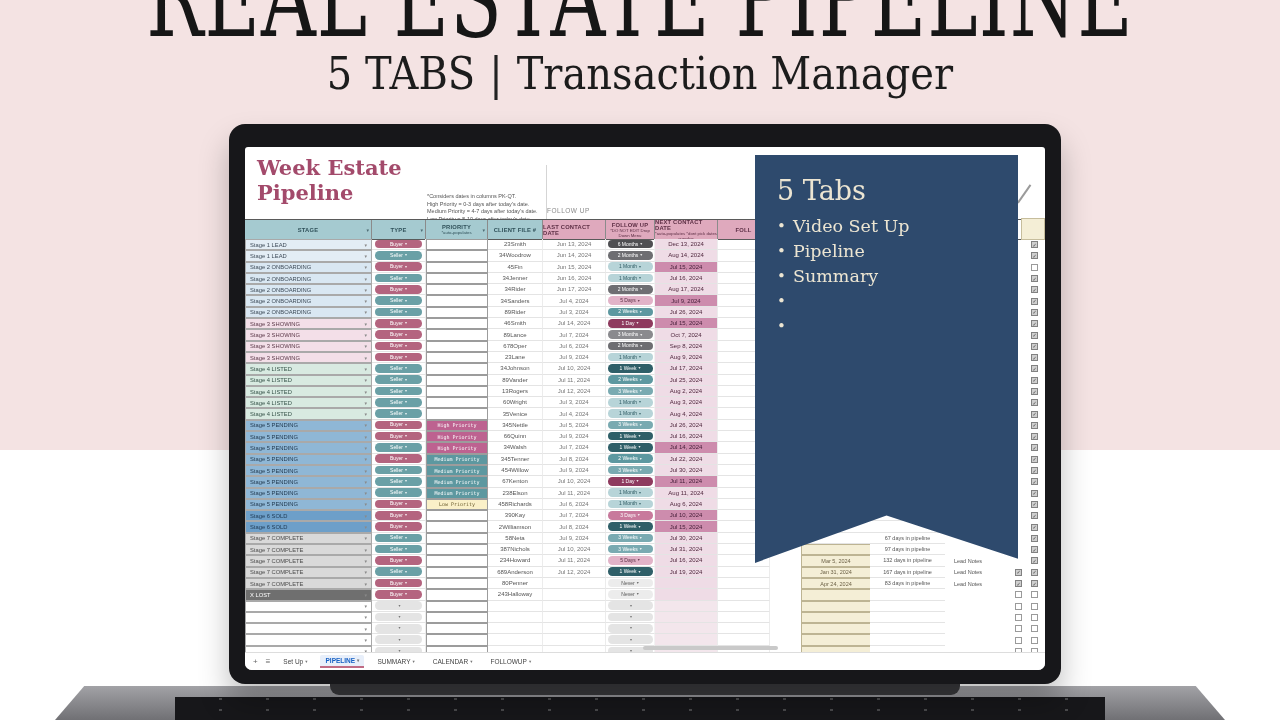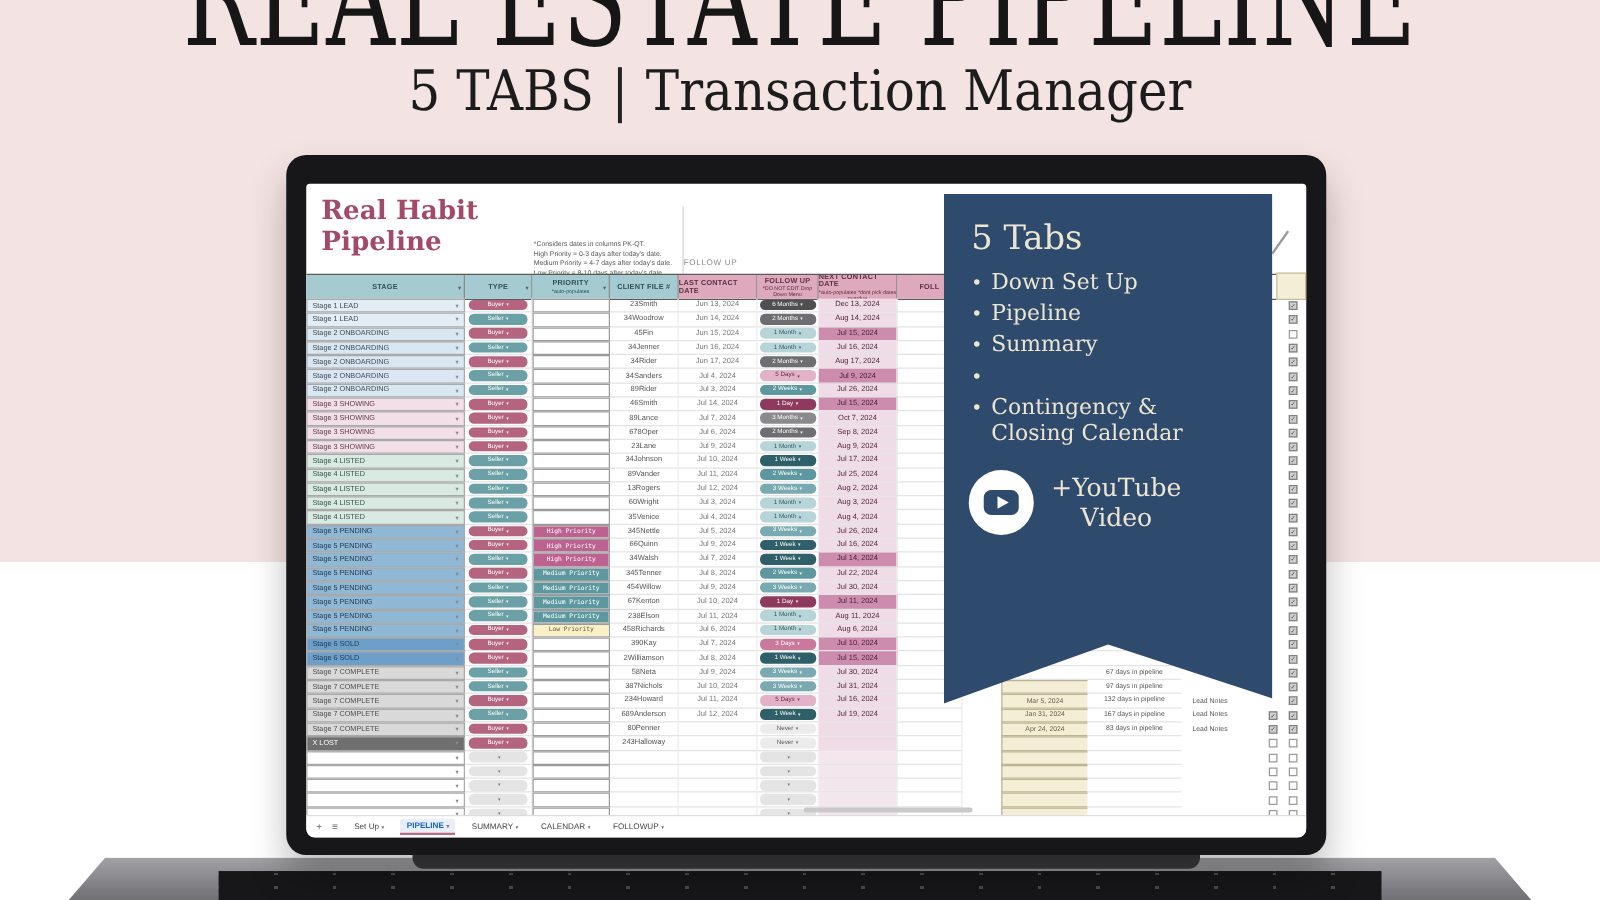--- a/index.html
+++ b/index.html
@@ -111,21 +111,21 @@
 
 <div class="hero-title">REAL ESTATE PIPELINE</div>
 <div class="hero-sub"><span>5 TABS</span><span class="sep">|</span><span>Transaction Manager</span></div>
 
 <div class="lt-base"></div>
 <div class="lt-kbd"></div>
 <div class="lt-hinge"></div>
 <div class="lt-screen"></div>
 
 <div class="sheet">
-  <div class="sheet-title" style="white-space:pre-line">Real Habit
+  <div class="sheet-title" style="white-space:pre-line">Week Estate
  Pipeline</div>
   <div class="notes" style="white-space:pre-line">*Considers dates in columns PK-QT.
 High Priority = 0-3 days after today's date.
 Medium Priority = 4-7 days after today's date.
 Low Priority = 8-10 days after today's date.</div>
   <div class="sec-label">FOLLOW UP</div>
   <div class="vline"></div>
 
   <div class="hdr" id="hdr">
       <div class="hc teal" style="width: 127px;">
@@ -1298,48 +1298,37 @@
 
   <div class="cream-hd"></div>
   <div class="diag" style="left:752px;top:56px"></div>
   <div class="diag" style="left:768px;top:46px"></div>
 
   <div class="banner">
     <div class="bn-head">5 Tabs</div>
     <div class="bn-list" id="bullets">
         <div class="bn-item">
           <div class="bn-dot">•</div>
-          <div class="bn-txt">Down Set Up</div>
+          <div class="bn-txt">Video Set Up</div>
         </div>
         <div class="bn-item">
           <div class="bn-dot">•</div>
           <div class="bn-txt">Pipeline</div>
         </div>
         <div class="bn-item">
           <div class="bn-dot">•</div>
           <div class="bn-txt">Summary</div>
         </div>
         <div class="bn-item">
           <div class="bn-dot">•</div>
         </div>
         <div class="bn-item">
           <div class="bn-dot">•</div>
-          <div class="bn-txt">Contingency &amp;
-Closing Calendar</div>
-        </div>
-      </div>
-    <div class="bn-yt">
-      <div class="yt-circ">
-          <div class="yt-rect">
-            <div class="yt-tri"></div>
-          </div>
-        </div>
-      <div class="yt-label">+YouTube
-Video</div>
-    </div>
+        </div>
+      </div>
   </div>
 
   <div class="hscroll"></div>
   <div class="tabbar" id="tabbar">
     <span class="tb-ico">+</span>
     <span class="tb-ico">≡</span>
   <div class="tab">
         <div>Set Up</div>
         <div class="ta">▾</div>
       </div>

